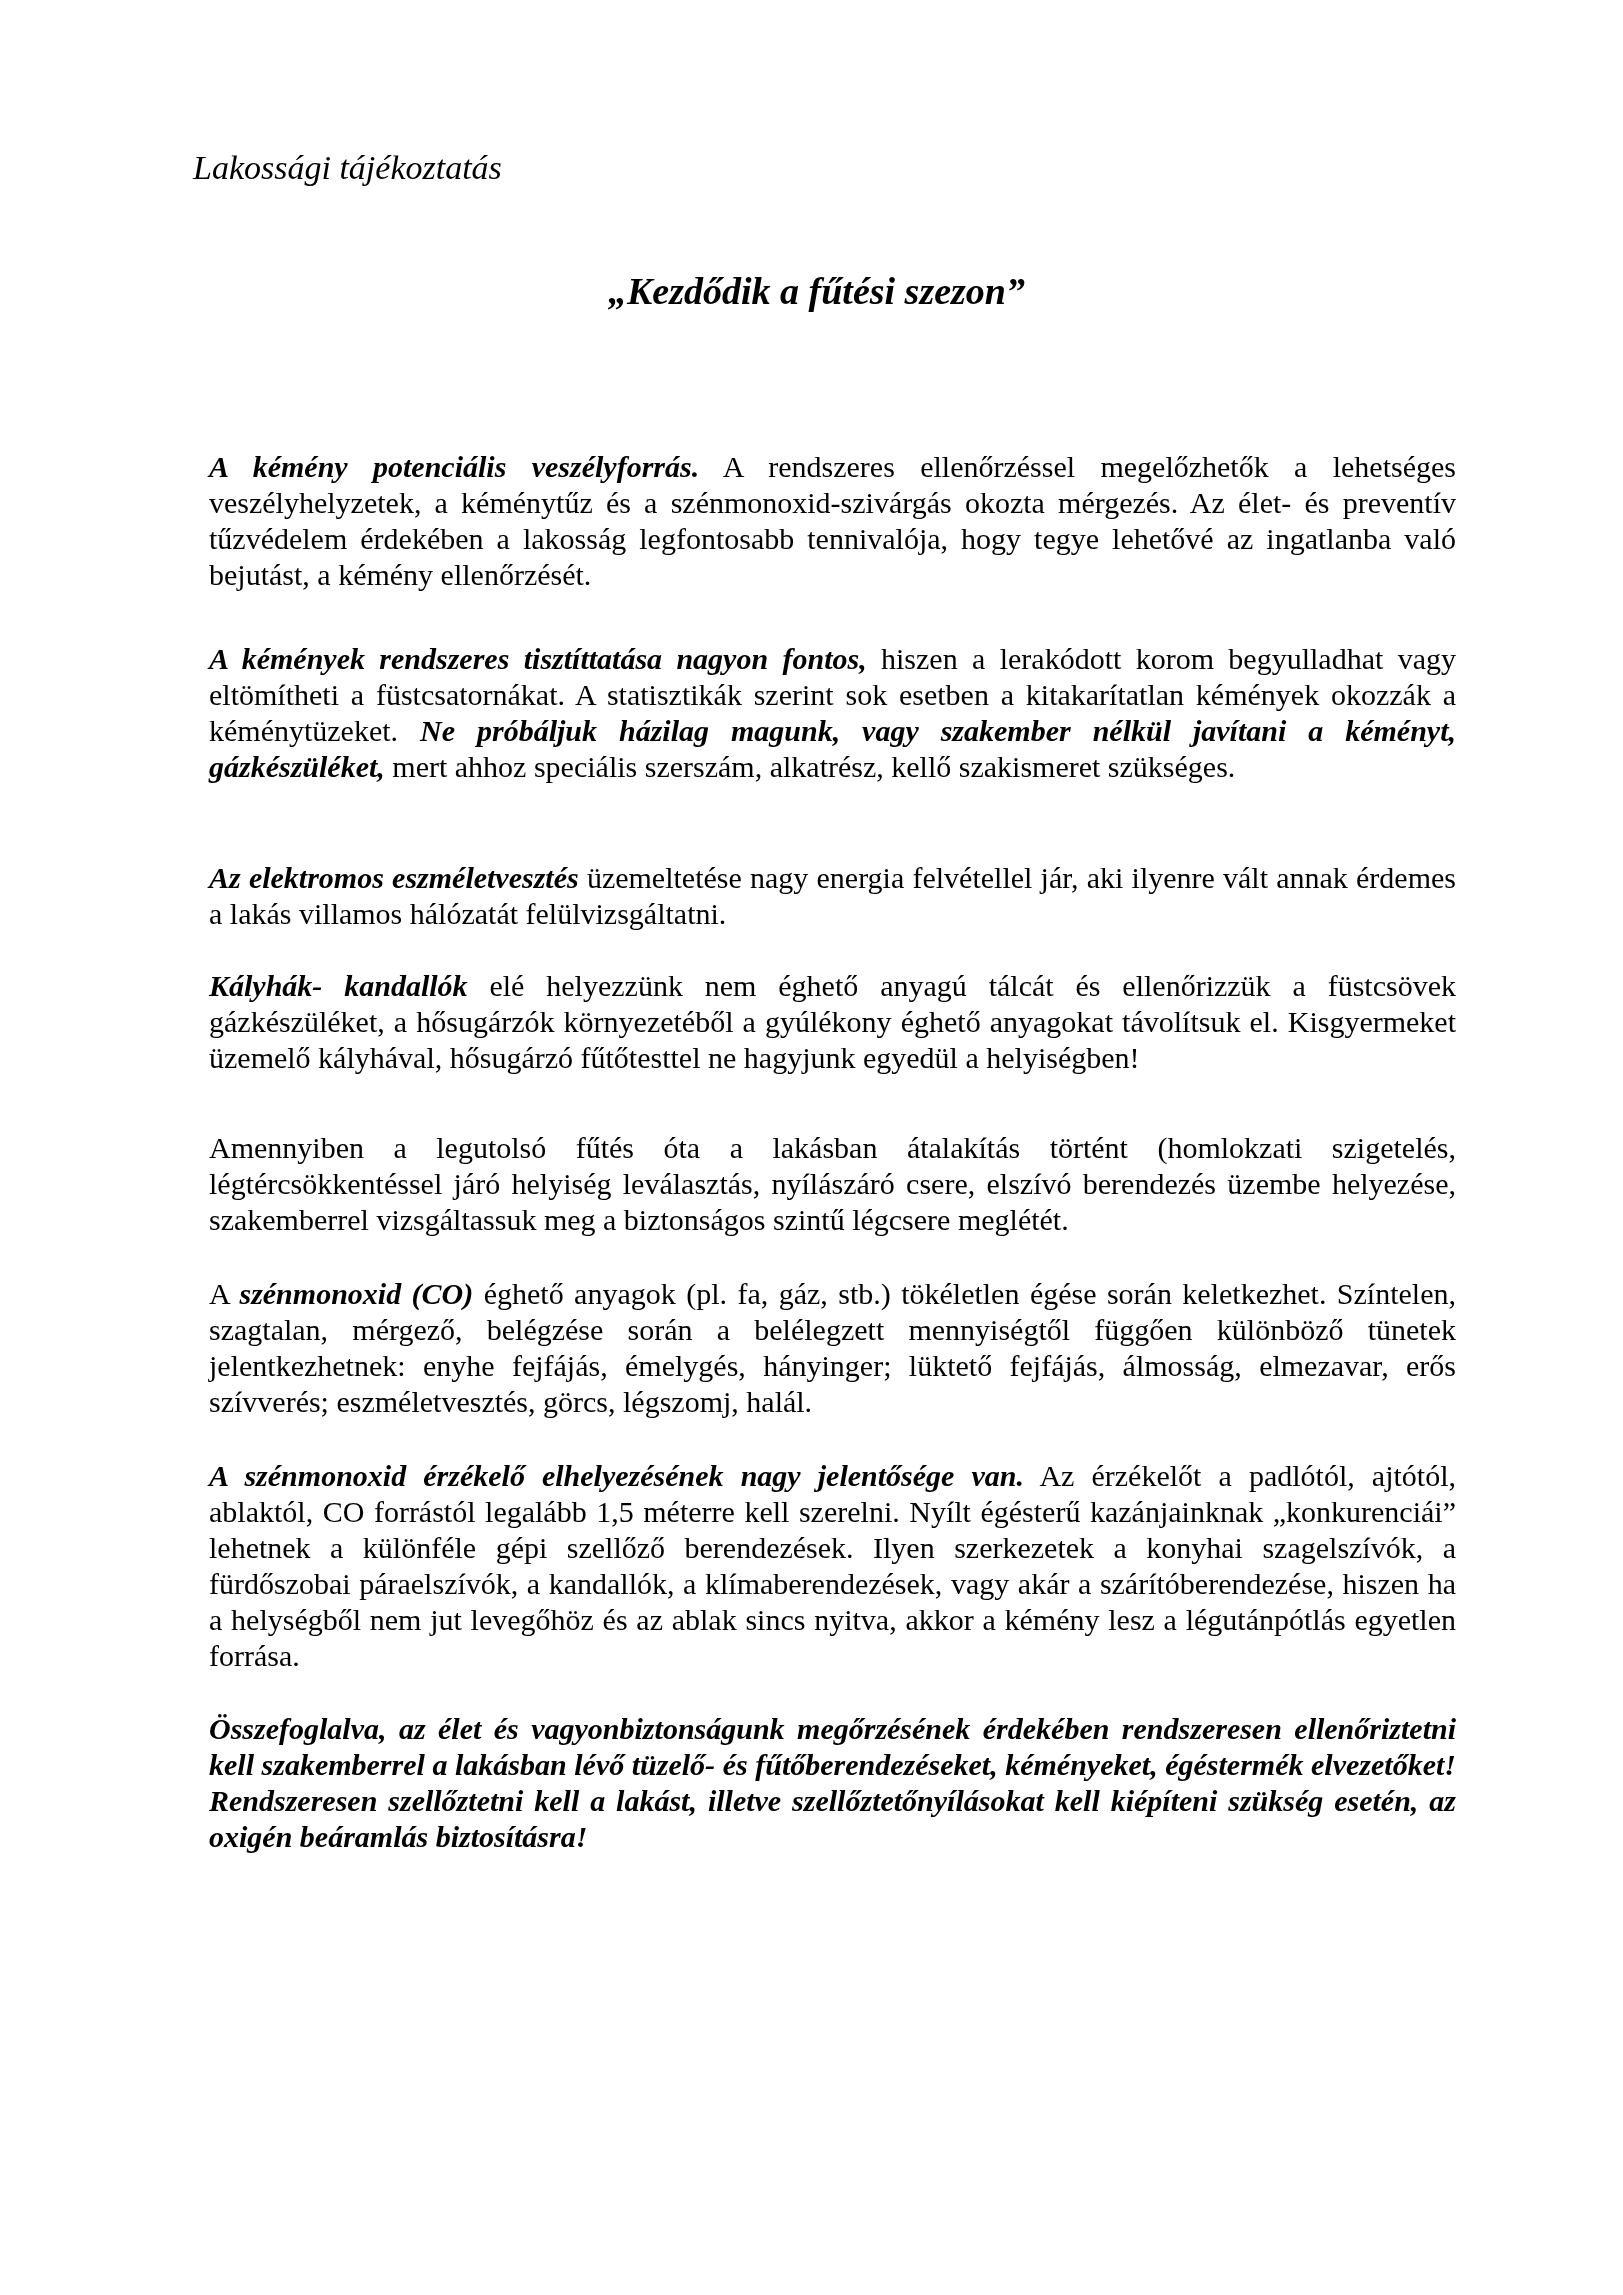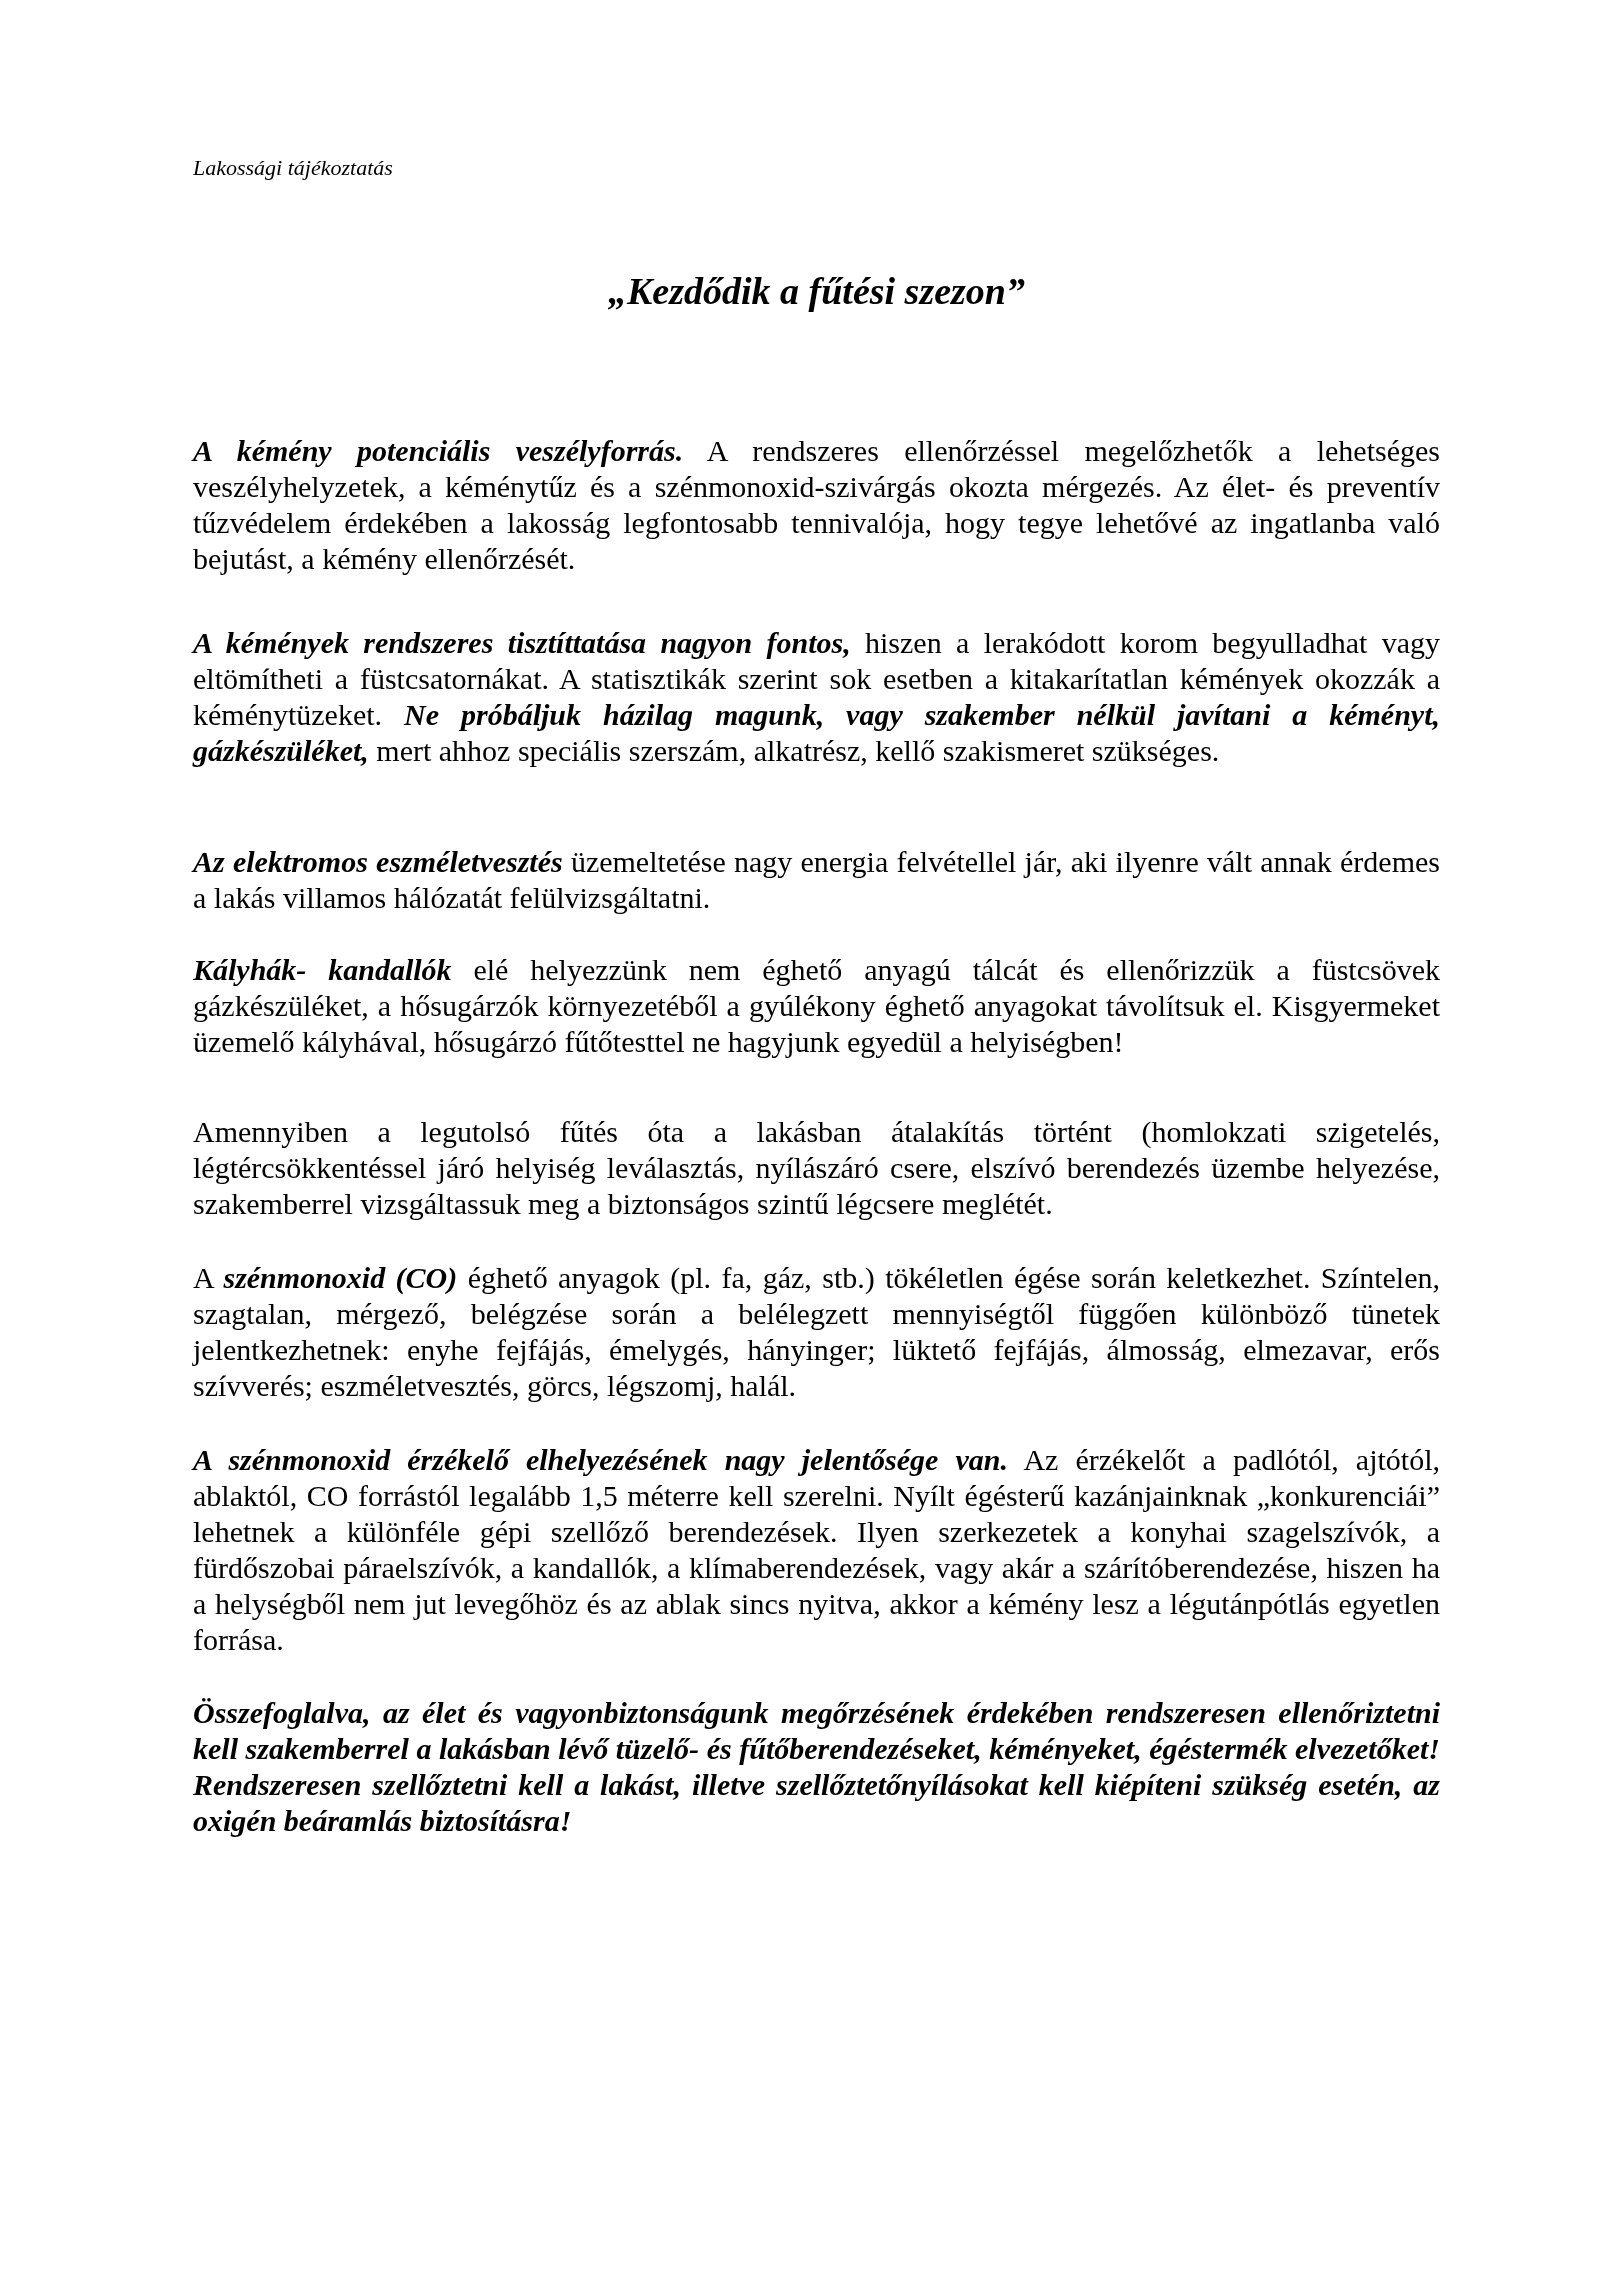--- a/index.html
+++ b/index.html
@@ -18,21 +18,21 @@
     .page {
       position: absolute;
       left: 193px;
       top: 0;
       width: 1247px;
     }
     .kicker {
       position: absolute;
       left: 0;
       top: 149px;
-      font-size: 22px;
+      font-size: 34px;
       font-style: italic;
       line-height: 37px;
       white-space: nowrap;
     }
     .title {
       position: absolute;
       left: 0;
       width: 1247px;
       top: 265px;
       text-align: center;
@@ -42,21 +42,21 @@
       line-height: 52px;
       white-space: nowrap;
     }
     .para {
       position: absolute;
       left: 0;
       width: 1247px;
       font-size: 30px;
       line-height: 36px;
       text-align: justify;
-      margin: 0;
+      margin: 16px;
     }
     .para .em {
       font-weight: bold;
       font-style: italic;
     }
     .para.all-em {
       font-weight: bold;
       font-style: italic;
     }
     #p1 { top: 433px; }

